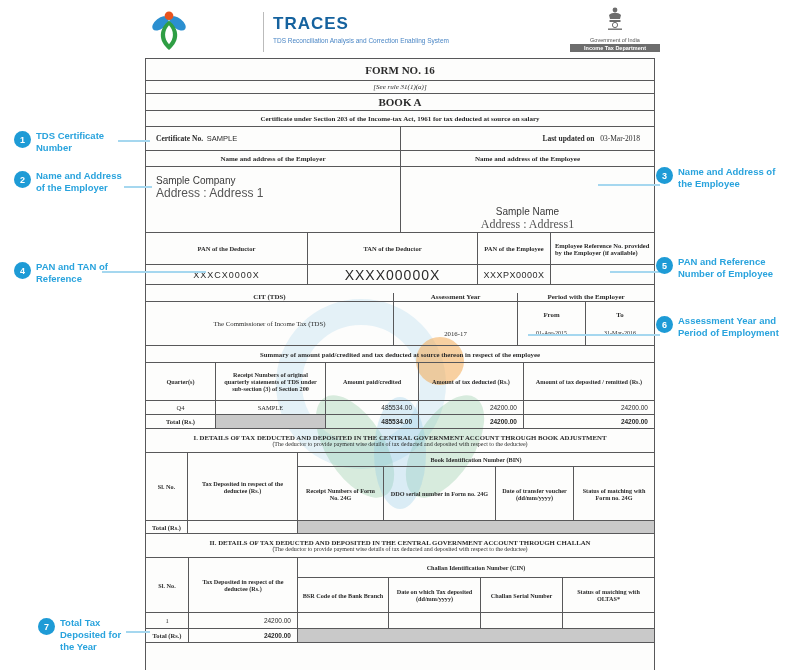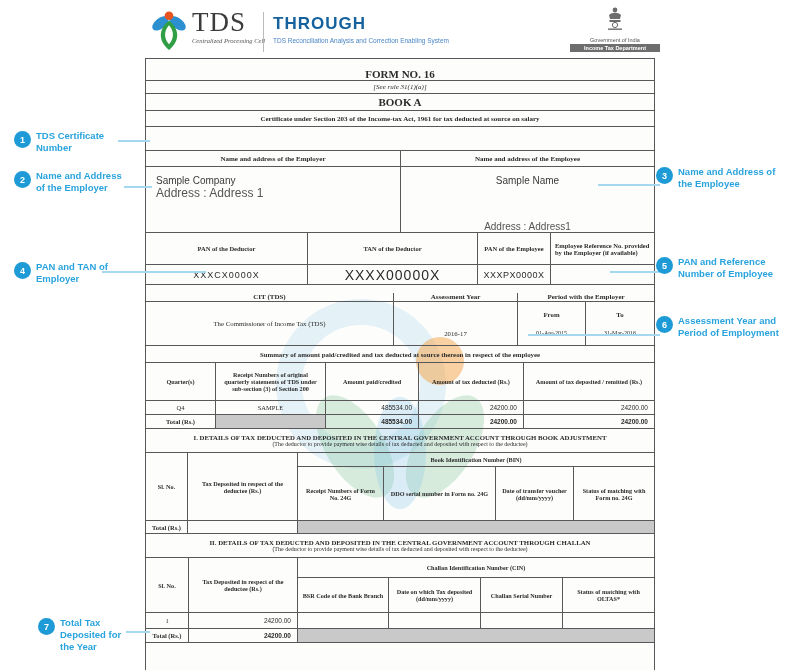--- a/index.html
+++ b/index.html
@@ -63,28 +63,24 @@
 
   <div class="banner">
     <div class="brand">
       <svg width="38" height="44" viewBox="0 0 40 44">
         <ellipse cx="11" cy="15" rx="10" ry="5.5" transform="rotate(-38 11 15)" fill="#2b8fd0"></ellipse>
         <ellipse cx="29" cy="15" rx="10" ry="5.5" transform="rotate(38 29 15)" fill="#2b8fd0"></ellipse>
         <path d="M20 12 C 9 21 8 33 20 43 C 32 33 31 21 20 12 Z" fill="#2f9e44"></path>
         <path d="M20 17 C 14.5 23 14.5 31 20 37 C 25.5 31 25.5 23 20 17 Z" fill="#ffffff"></path>
         <circle cx="20" cy="7" r="4.6" fill="#e8541f"></circle>
       </svg>
-      <div class="tds-text">
-        <div class="tds-title">TDS</div>
-        <div class="tds-sub">Centralized Processing Cell</div>
-      </div>
     </div>
     <div class="brand-divider"></div>
     <div class="traces">
-      <div class="traces-title">THROUGH</div>
+      <div class="traces-title">TRACES</div>
       <div class="traces-sub">TDS Reconciliation Analysis and Correction Enabling System</div>
     </div>
     <div class="govt">
       <svg width="22" height="30" viewBox="0 0 22 30" style="display:block;margin:0 auto;">
         <circle cx="11" cy="4" r="2.4" fill="#6d6d6d"></circle>
         <path d="M5 9 C 8 6 14 6 17 9 L 16 13 L 6 13 Z" fill="#6d6d6d"></path>
         <rect x="5.5" y="14" width="11" height="2" fill="#6d6d6d"></rect>
         <circle cx="11" cy="19" r="2.6" fill="none" stroke="#6d6d6d" stroke-width="1"></circle>
         <rect x="4" y="22.5" width="14" height="1.4" fill="#6d6d6d"></rect>
       </svg>
@@ -97,55 +93,61 @@
 
     <div class="wm">
       <div class="wm-ring"></div>
         <div class="wm-orange"></div>
       <div class="wm-leaf-l"></div>
         <div class="wm-leaf-r"></div>
         <div class="wm-leaf-c"></div>
     </div>
 
     <div class="r" style="height:22px;">
-        <div class="c" style="flex:1;justify-content:flex-end;">
+        <div class="c" style="flex:1;">
           <span class="b" style="font-size:11px;">FORM NO. 16</span>
         </div>
       </div>
     <div class="r" style="height:13px;">
         <div class="c" style="flex:1;">
           <span style="font-size:7px;font-style:italic;">[See rule 31(1)(a)]</span>
         </div>
       </div>
     <div class="r" style="height:17px;">
         <div class="c" style="flex:1;">
           <span class="b" style="font-size:11px;">BOOK A</span>
         </div>
       </div>
     <div class="r" style="height:16px;">
         <div class="c" style="flex:1;">
           <span class="b" style="font-size:7px;">Certificate under Section 203 of the Income-tax Act, 1961 for tax deducted at source on salary</span>
         </div>
       </div>
 
     <div class="r" style="height:24px;">
+      <div class="c pad-l" style="width:255px;justify-content:center;">
+        <span style="font-size:7.5px;"><span class="b">Certificate No.</span>&nbsp;&nbsp;<span class="sans">SAMPLE</span></span>
+      </div>
+      <div class="c" style="flex:1;align-items:flex-end;padding-right:14px;">
+        <span style="font-size:7.5px;"><span class="b">Last updated on</span>&nbsp;&nbsp;&nbsp;<span>03-Mar-2018</span></span>
+      </div>
     </div>
 
     <div class="r" style="height:16px;">
       <div class="c b" style="width:255px;font-size:7px;">Name and address of the Employer</div>
       <div class="c b" style="flex:1;font-size:7px;">Name and address of the Employee</div>
     </div>
     <div class="r" style="height:66px;">
       <div class="c pad-l" style="width:255px;justify-content:flex-start;padding-top:8px;">
         <span class="sans" style="font-size:10px;color:#3a3a3a;">Sample Company</span>
         <span class="sans" style="font-size:12px;color:#555;">Address : Address 1</span>
       </div>
-      <div class="c" style="flex:1;justify-content:space-between;padding-top:8px;">
+      <div class="c" style="flex:1;justify-content:flex-end;padding-top:8px;">
         <span class="sans" style="font-size:10px;color:#3a3a3a;">Sample Name</span>
-        <span class="sans" style="font-size:10px;color:#555;">Address : Address1</span>
+        <span class="sans" style="font-size:12px;color:#555;font-family:Liberation Serif, serif;">Address : Address1</span>
       </div>
     </div>
 
     <div class="r" style="height:32px;">
       <div class="c b" style="width:162px;font-size:6.5px;padding:0 6px;">PAN of the Deductor</div>
       <div class="c b" style="width:170px;font-size:6.5px;padding:0 6px;">TAN of the Deductor</div>
       <div class="c b" style="width:73px;font-size:6.5px;padding:0 3px;">PAN of the Employee</div>
       <div class="c b" style="flex:1;font-size:6.5px;padding:0 4px;align-items:flex-start;text-align:left;">Employee Reference No. provided by the Employer (if available)</div>
     </div>
     <div class="r" style="height:20px;">
@@ -270,21 +272,21 @@
   <div class="ann" style="left:14px;top:130px;width:108px;">
     <div class="ann-badge">1</div>
     <div class="ann-label">TDS Certificate Number</div>
   </div>
   <div class="ann" style="left:14px;top:170px;width:110px;">
     <div class="ann-badge">2</div>
     <div class="ann-label">Name and Address of the Employer</div>
   </div>
   <div class="ann" style="left:14px;top:261px;width:108px;">
     <div class="ann-badge">4</div>
-    <div class="ann-label">PAN and TAN of Employer</div>
+    <div class="ann-label">PAN and TAN of Reference</div>
   </div>
   <div class="ann" style="left:38px;top:617px;width:92px;">
     <div class="ann-badge">7</div>
     <div class="ann-label">Total Tax Deposited for the Year</div>
   </div>
 
   <div class="ann" style="left:656px;top:166px;width:130px;">
     <div class="ann-badge">3</div>
     <div class="ann-label">Name and Address of the Employee</div>
   </div>

